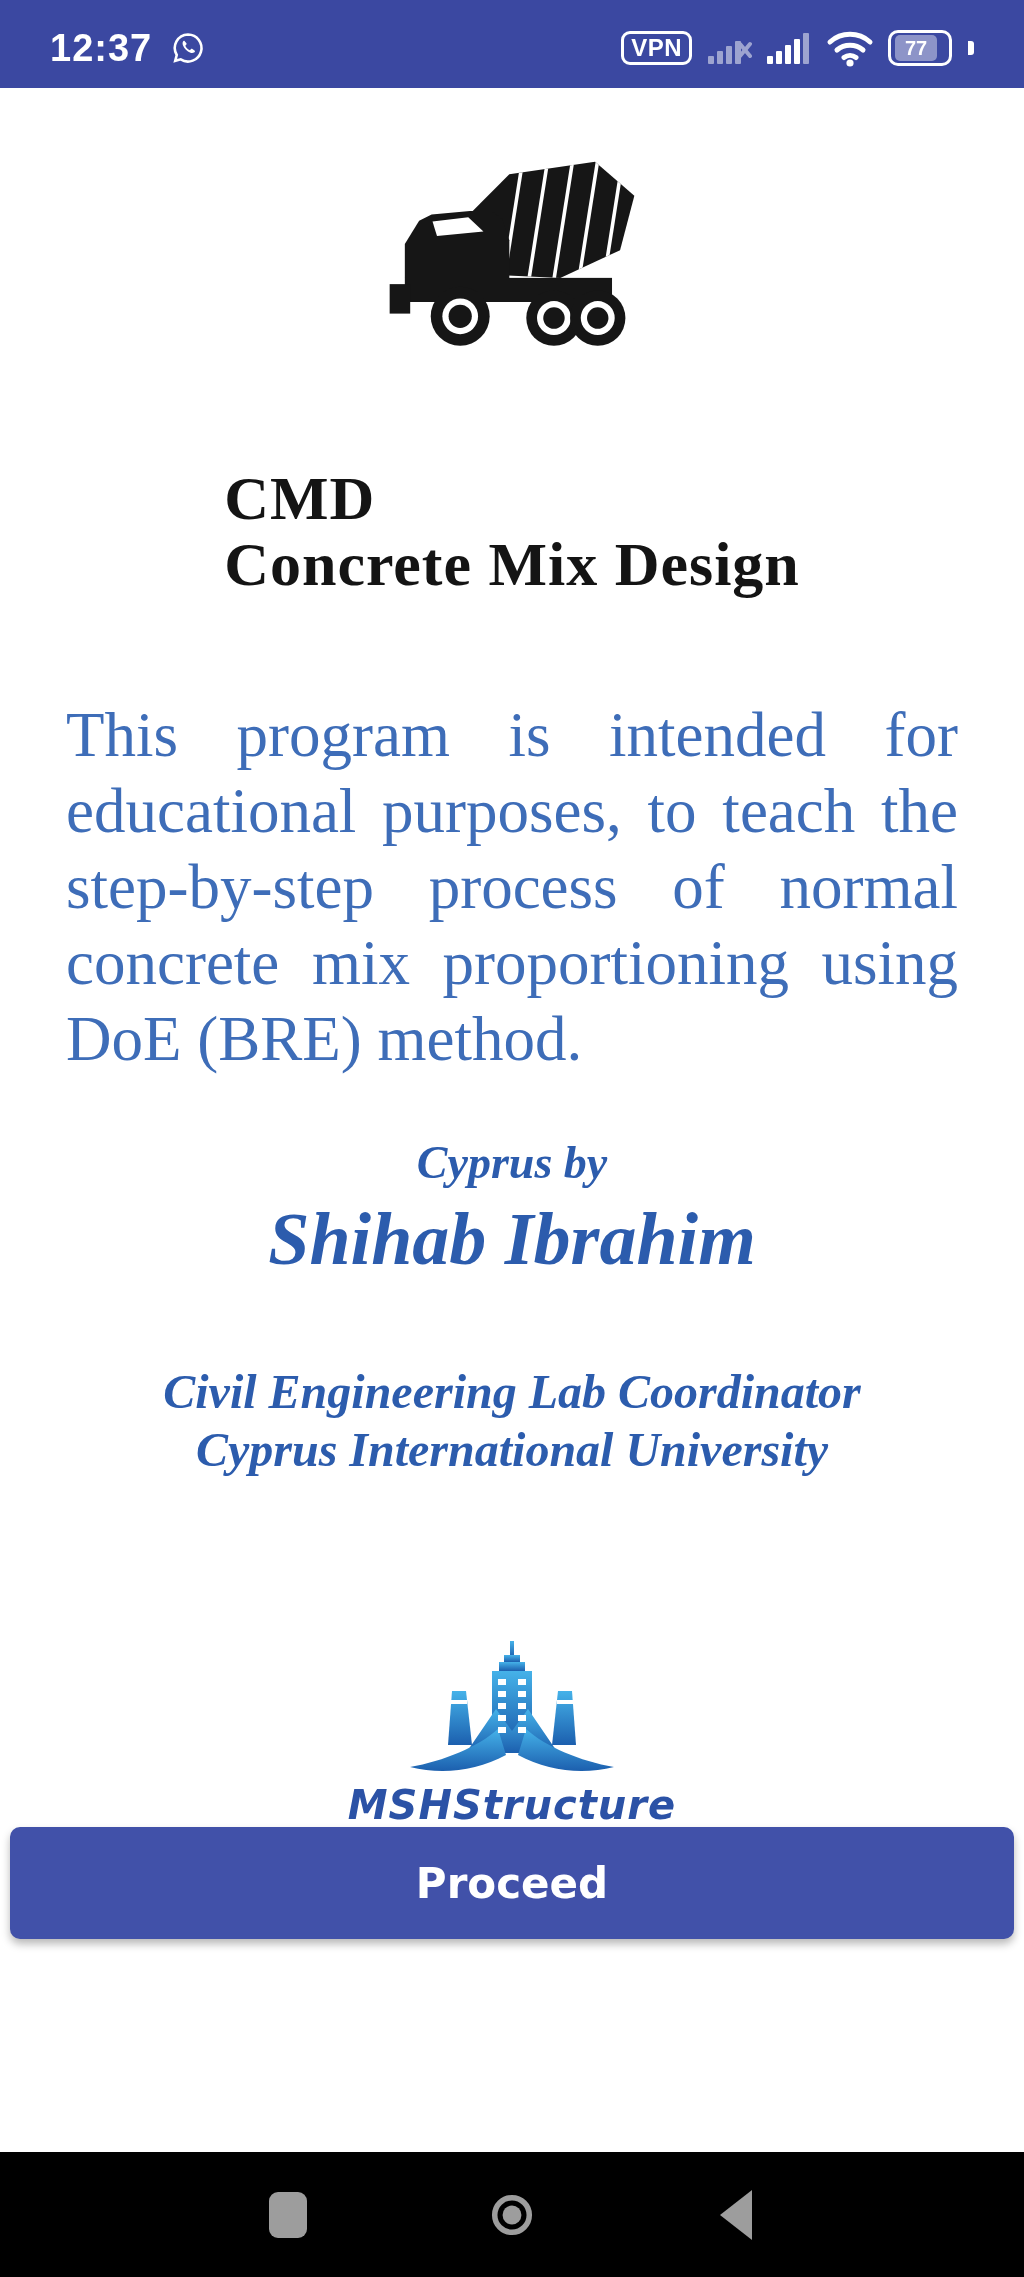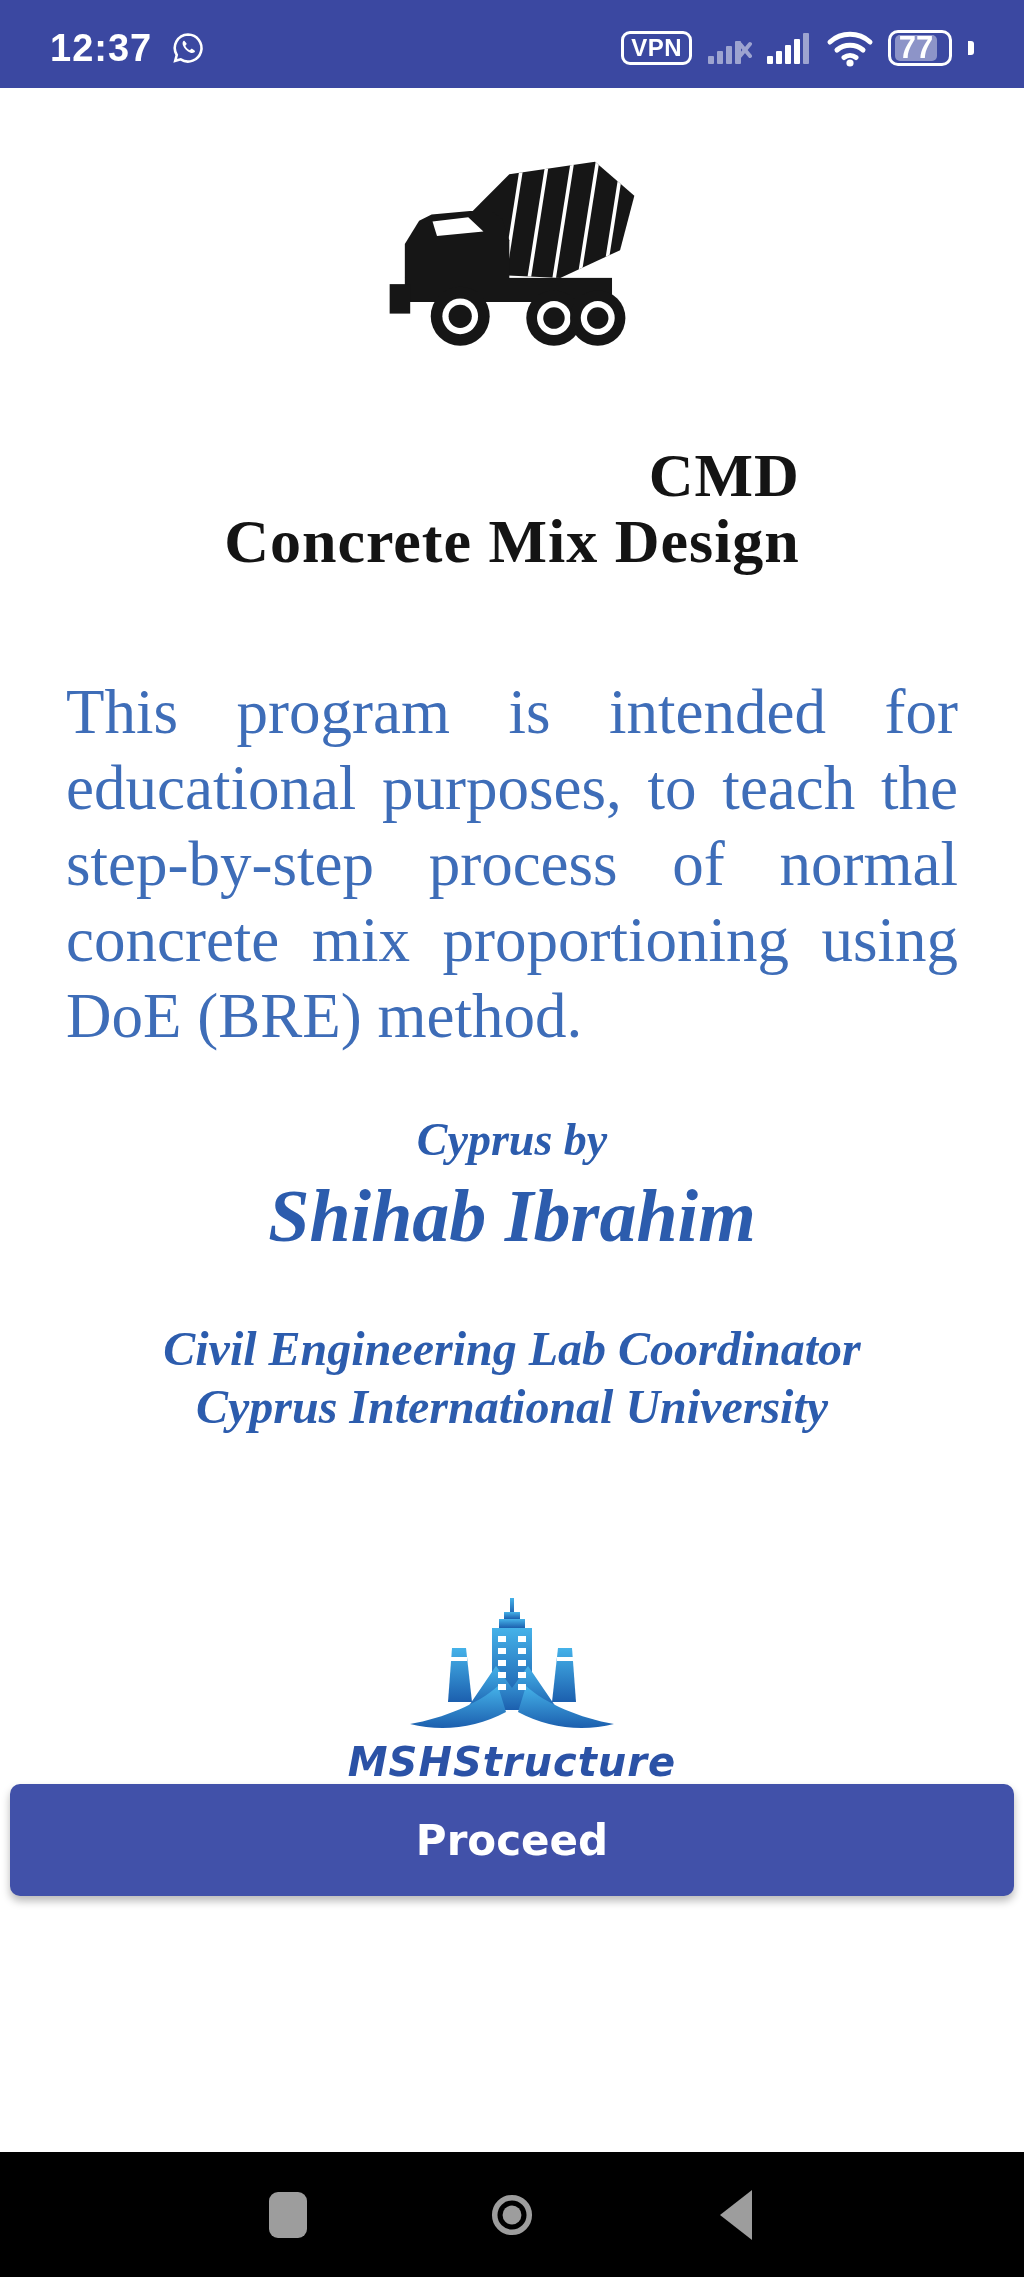--- a/index.html
+++ b/index.html
@@ -35,48 +35,48 @@
     border:3px solid #fff;border-radius:9px;padding:0 7px;
     font-size:24px;font-weight:700;letter-spacing:.5px;line-height:1.2;
   }
   .battery{
     position:relative;width:64px;height:36px;border:3px solid #fff;border-radius:10px;
     display:flex;align-items:center;
   }
   .battery-fill{
     background:rgba(255,255,255,.42);height:26px;margin-left:4px;border-radius:5px;
     width:42px;display:flex;align-items:center;justify-content:center;
-    font-size:31px;font-weight:700;color:#fff;
+    font-size:20px;font-weight:700;color:#fff;
   }
   .battery-tip{width:6px;height:14px;background:#fff;border-radius:0 3px 3px 0;margin-left:2px;}
   .dim{opacity:.5;}
   
   .truck-wrap{margin-top:72px;flex:0 0 auto;}
-  .title-block{margin-top:86px;text-align:right;color:var(--title-black);}
+  .title-block{margin-top:109px;text-align:left;color:var(--title-black);}
   .app-acronym,.app-name{
     font-size:62px;line-height:66px;font-weight:600;letter-spacing:1px;
     font-family:"Liberation Serif", serif;
   }
   .description{
     margin:100px 66px 0 66px;text-align:justify;text-justify:inter-word;
     color:var(--paragraph-blue);font-size:63px;line-height:76px;
   }
   .written-by{
     margin-top:58px;text-align:center;color:var(--accent-blue);
     font-size:46px;line-height:56px;font-weight:700;font-style:italic;
   }
   .author-name{
     text-align:center;color:var(--accent-blue);
     font-size:74px;line-height:96px;font-weight:700;font-style:italic;
   }
   .author-role,.author-affiliation{
     text-align:center;color:var(--accent-blue);
     font-size:48px;line-height:58px;font-weight:700;font-style:italic;
   }
-  .author-role{margin-top:56px;}
+  .author-role{margin-top:76px;}
   .logo{margin-top:160px;display:flex;flex-direction:column;align-items:center;}
   .logo-text{
     margin-top:2px;color:var(--logo-text-color);
     font-family:"DejaVu Sans", sans-serif;
     font-size:40px;line-height:44px;font-weight:700;font-style:italic;letter-spacing:1px;
   }
   .proceed{
     width:calc(100% - 20px);height:112px;border:none;
     background:var(--button-bg);color:#fff;border-radius:10px;
     font-family:"DejaVu Sans", sans-serif;font-size:42px;font-weight:700;

